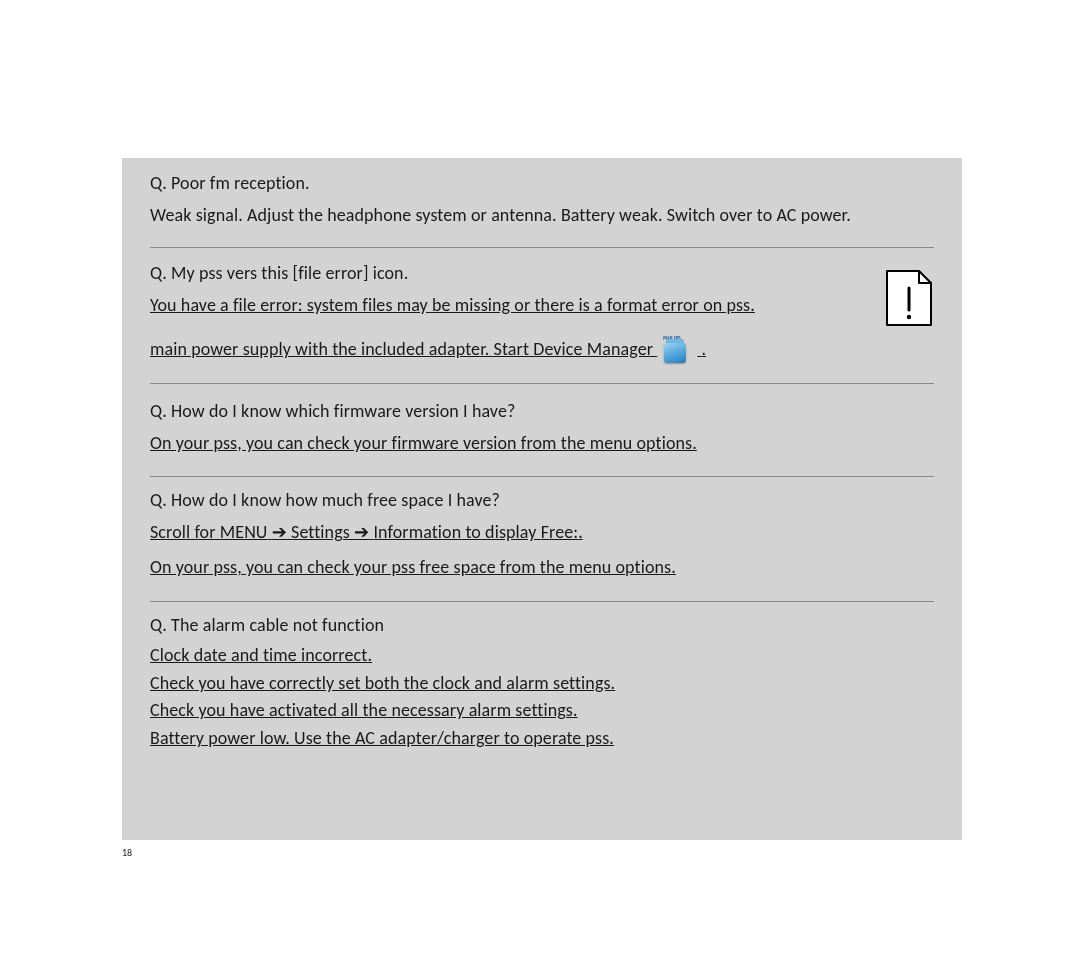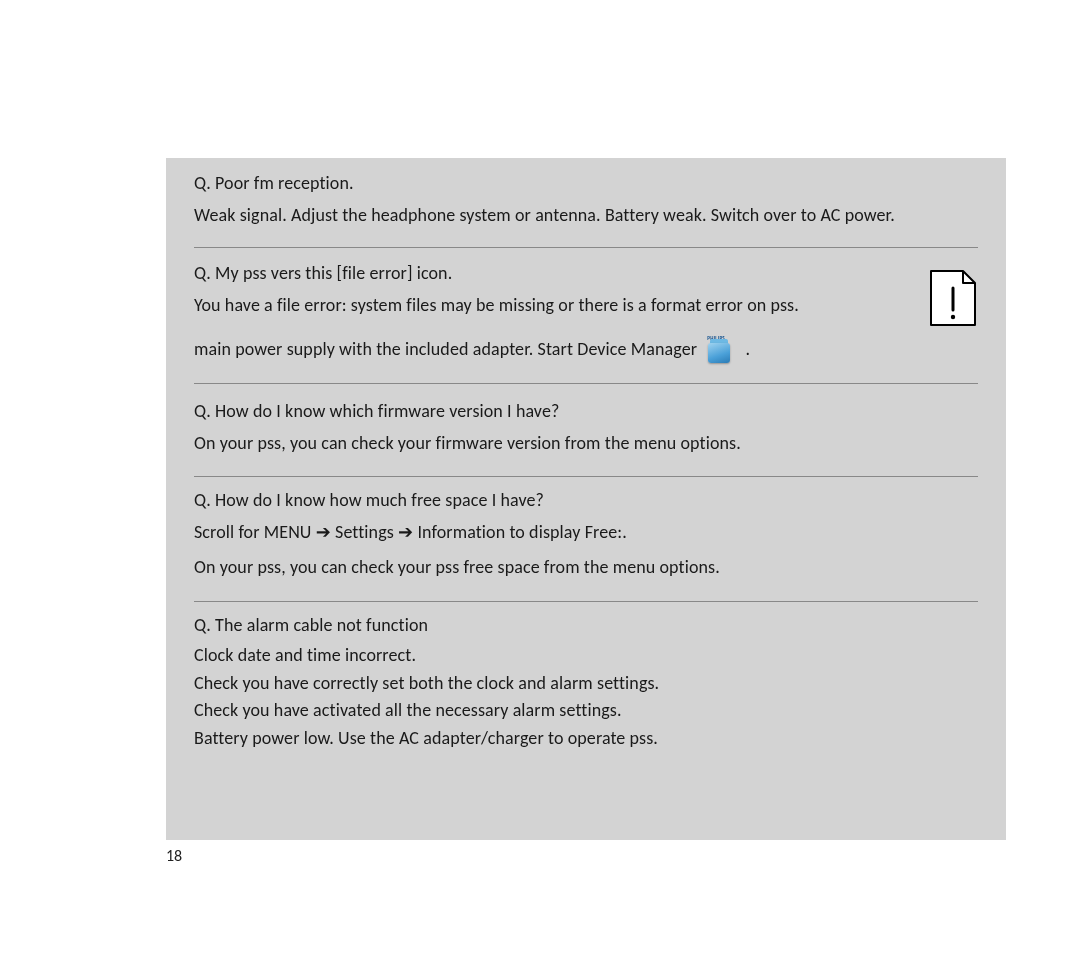--- a/index.html
+++ b/index.html
@@ -10,21 +10,20 @@
     height: 953px;
     background: #ffffff;
     font-family: "Gill Sans", "Gill Sans MT", "Trebuchet MS", Calibri, sans-serif;
     font-weight: 300;
     color: #1a1a1a;
   }
   .page {
     position: relative;
     width: 952px;
     height: 953px;
-    margin-left: 44px;
   }
   .content-box {
     position: absolute;
     left: 122px;
     top: 158px;
     width: 840px;
     height: 682px;
     background: #d3d3d3;
     padding: 14px 28px 12px 28px;
   }
@@ -86,28 +85,28 @@
     font-weight:700;
     color:#0a4a8a;
     letter-spacing:0.3px;
   }
   .arrow { font-weight:500; }
   .bold { font-weight: 500; }
   .pagenum {
     position:absolute;
     left:122px;
     top:846px;
-    font-size:16px;
+    font-size:10px;
     color:#222;
   }
   .block2 { padding: 14px 0 14px 0; }
   .block3 { padding: 16px 0 14px 0; }
   .block4 { padding: 12px 0 14px 0; }
   .block5 { padding: 12px 0 6px 0; }
-  .a-text p { margin: 0 0 4px 0;}
+  .a-text p { margin: 0 0 4px 0; text-decoration: underline;}
   .a-text.stack p { margin: 0; line-height:1.55;}
 </style>
 </head>
 <body>
 
 <div class="page">
 
   <div class="content-box">
 
     <div class="error-icon">

